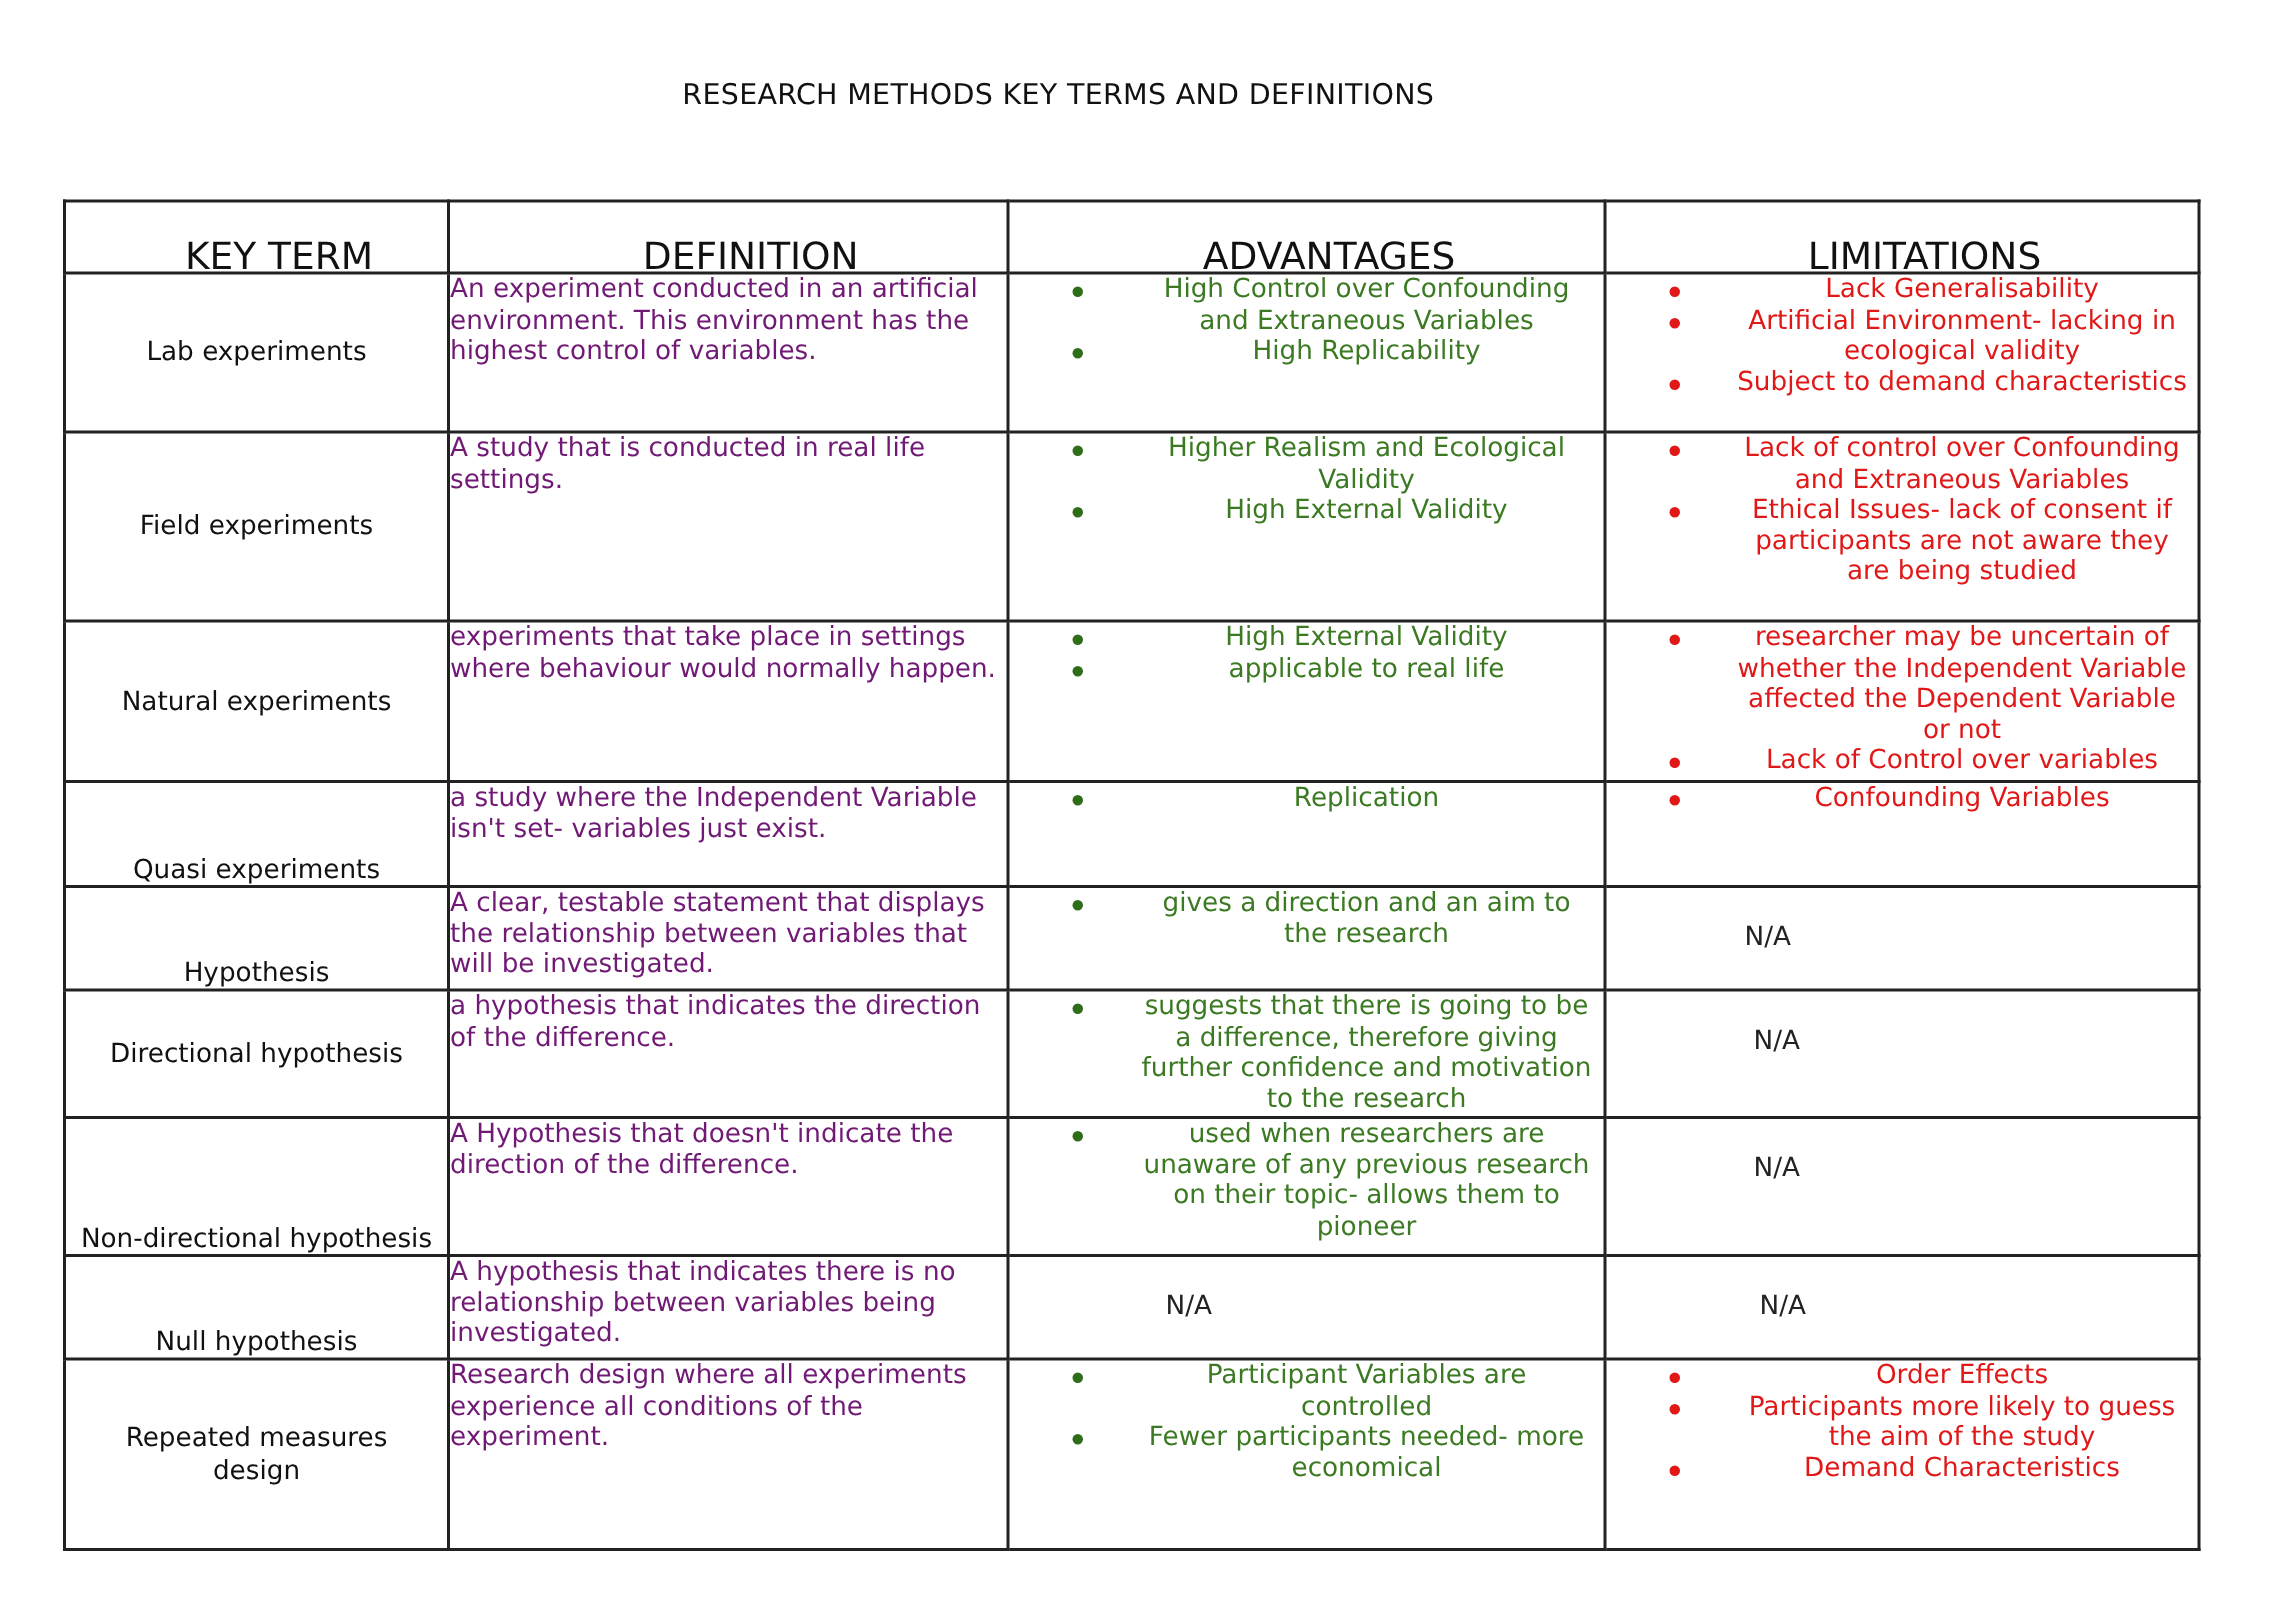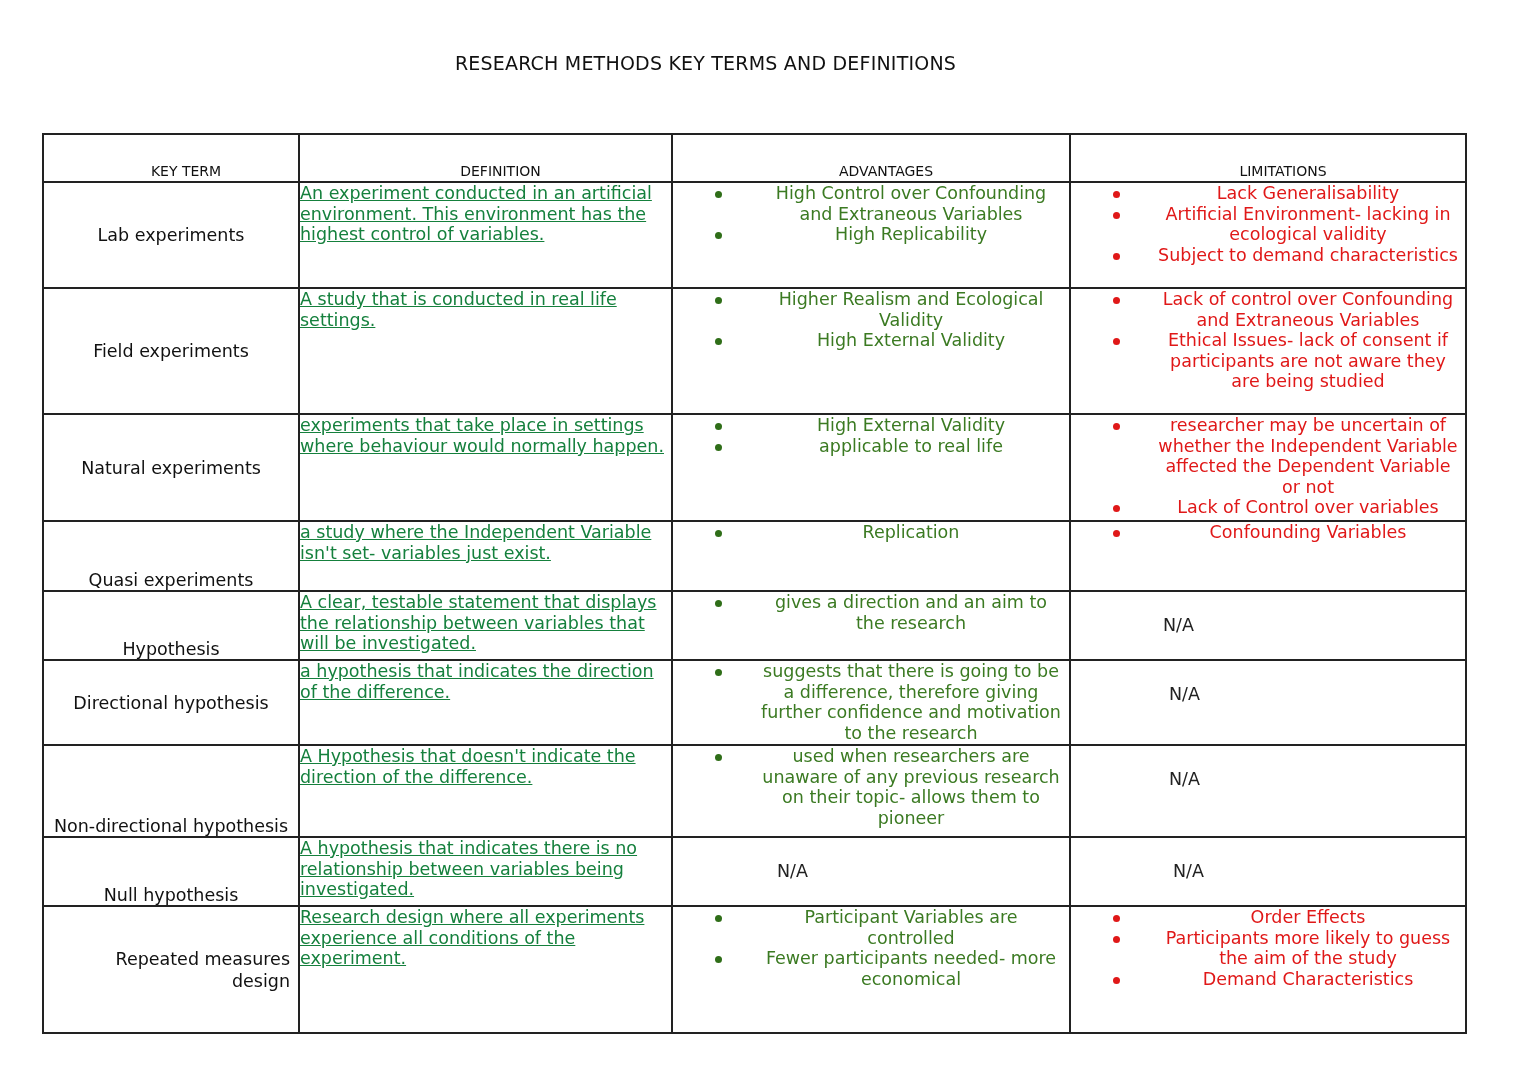--- a/index.html
+++ b/index.html
@@ -13,24 +13,24 @@
     }
     table.terms {
       position: absolute; left: 42px; top: 133px;
       border-collapse: collapse; table-layout: fixed; width: 1423px;
     }
     table.terms td, table.terms th {
       border: 2px solid #222; padding: 0; vertical-align: top;
       font-size: 17.5px; line-height: 20.5px; font-weight: normal;
     }
     col.c1 { width: 256px; } col.c2 { width: 373px; } col.c3 { width: 398px; } col.c4 { width: 396px; }
-    th .hwrap { height: 46px; display: flex; align-items: flex-end; justify-content: center; font-size: 14px; color: #111; margin-left: 30px; }
+    th .hwrap { height: 46px; display: flex; align-items: flex-end; justify-content: center; font-size: 25px; color: #111; margin-left: 30px; }
     td.term { text-align: center; position: relative; }
     td.term .tk { position: absolute; left: 0; right: 0; padding: 0 8px; }
-    td.def { padding: 0 10px 0 10px; color: #15803d; text-decoration: underline; }
+    td.def { padding: 0 10px 0 10px; color: #701a75; }
     ul.bl { list-style: none; margin: 0; padding: 0; }
     ul.bl li { position: relative; padding-left: 86px; padding-right: 6px; text-align: center; }
     ul.bl li .dot { position: absolute; left: 42px; top: 8px; width: 7px; height: 7px; border-radius: 50%; }
     .adv { color: #3b7a22; }
     .adv .dot { background: #2f6e18; }
     .lim { color: #e01818; }
     .lim .dot { background: #e01818; }
     .na { color: #222; padding-left: 0; margin-top: 23px; }
   </style>
 </head>
@@ -198,21 +198,21 @@
         </td>
         <td class="adv">
           <div class="na" style="padding-left: 104px;">N/A</div>
         </td>
         <td class="lim">
           <div class="na" style="padding-left: 102px;">N/A</div>
         </td>
       </tr>
       <tr style="height: 125px;">
         <td class="term" style="height: 125px;">
-          <div class="tk" style="top: 50%; transform: translateY(-50%); line-height: 22px; text-align: right;">Repeated measures design</div>
+          <div class="tk" style="top: 50%; transform: translateY(-50%); line-height: 22px;">Repeated measures design</div>
         </td>
         <td class="def">
           <div>Research design where all experiments experience all conditions of the experiment.</div>
         </td>
         <td class="adv">
           <ul class="bl">
             <li><span class="dot"></span><span>Participant Variables are controlled</span></li>
             <li><span class="dot"></span><span>Fewer participants needed- more economical</span></li>
           </ul>
         </td>

